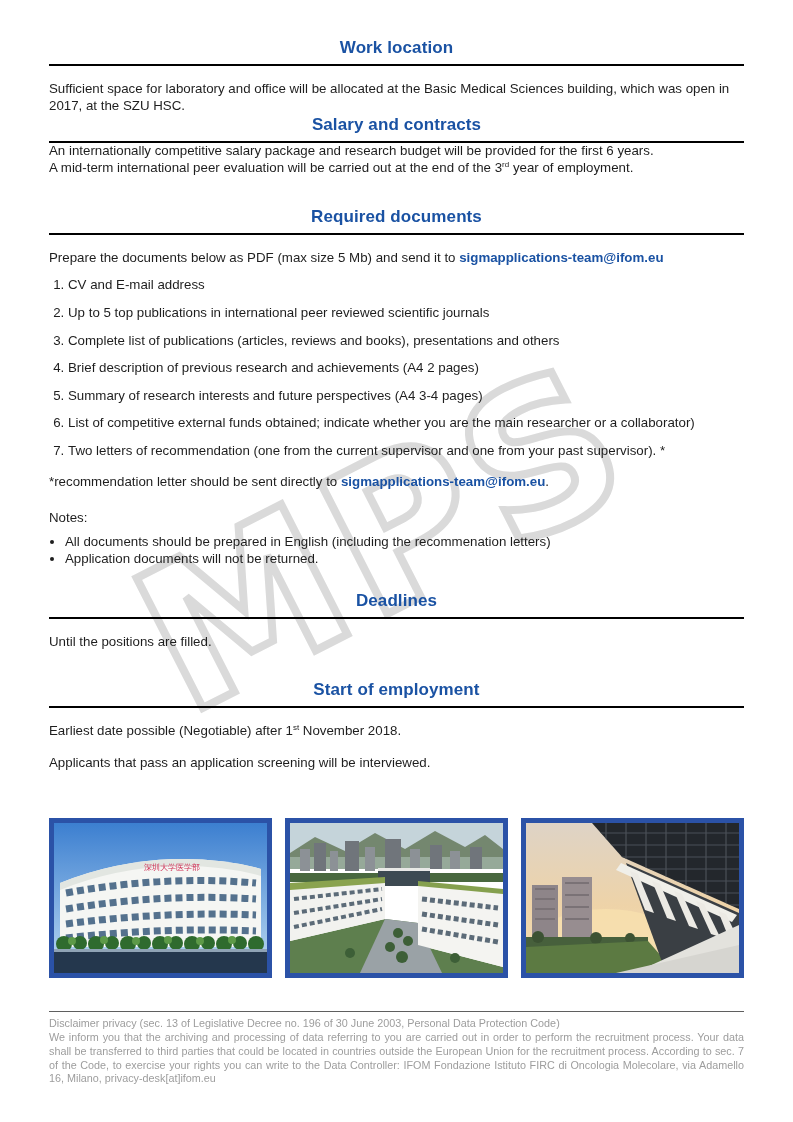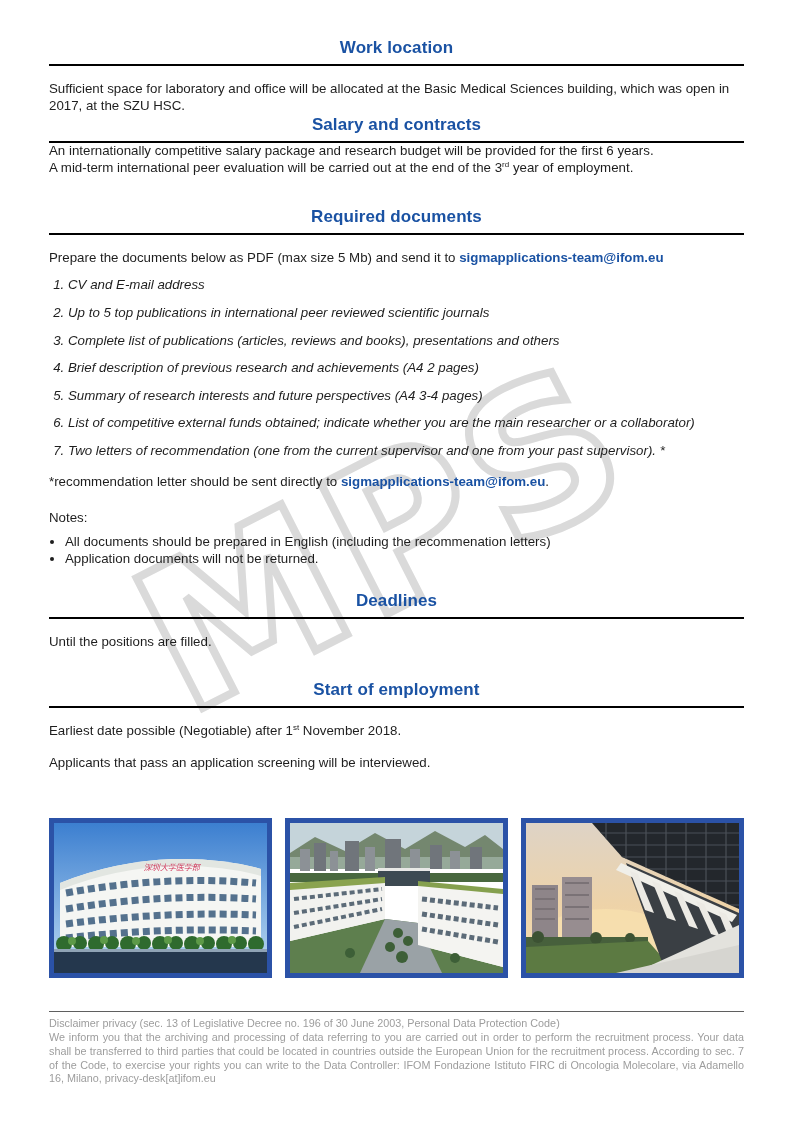--- a/index.html
+++ b/index.html
@@ -9,29 +9,29 @@
   .content{position:absolute;left:49px;top:0;width:695px;z-index:1;}
   .page{padding-top:38px;}
   h2.sec-title{margin:0;padding:0 0 6px 0;text-align:center;color:#1a52a3;
        font-size:17px;font-weight:bold;border-bottom:2px solid #000000;letter-spacing:.1px;}
   .para{font-size:13.3px;line-height:1.27;margin:15px 0 0 0;}
   .tight-line{font-size:13.3px;line-height:1.27;margin:0;}
   .mt15{}
   .sec{margin:0;}
   .sec-gap{margin-top:29px;}
   .email{color:#1a52a3;font-weight:bold;cursor:pointer;}
-  ol.doc-list{margin:3px 0 0 0;padding:0 0 0 19px;font-size:13.3px;font-style:italic;}
+  ol.doc-list{margin:3px 0 0 0;padding:0 0 0 19px;font-size:13.3px;}
   ol.doc-list li{margin-top:11px;line-height:1.25;}
   .star-note{margin-top:14px;font-size:13.3px;}
   .notes-block{margin-top:21px;font-size:13.3px;line-height:1.2;}
   ul.notes{margin:8px 0 0 0;padding:0 0 0 16px;list-style:disc;}
   ul.notes li{margin:1px 0 0 0;}
   sup{font-size:60%;vertical-align:super;line-height:0;}
   .photos{margin-top:46px;display:flex;gap:13px;}
-  .photo{width:223px;height:160px;border:5px solid #2b52a7;box-sizing:border-box;background:#fff;font-style:italic;}
+  .photo{width:223px;height:160px;border:5px solid #2b52a7;box-sizing:border-box;background:#fff;}
   .photo svg{display:block;width:100%;height:100%;}
   .footer{margin-top:33px;border-top:1.5px solid #5f5f5f;padding-top:5px;}
   .disclaimer{color:#9d9d9d;font-size:10.8px;line-height:1.28;text-align:justify;margin:0;}
 </style>
 </head>
 <body>
 
 <div class="watermark">
   <svg viewBox="0 0 670 390" width="670" height="390">
     <g transform="rotate(-27 335 195)">

